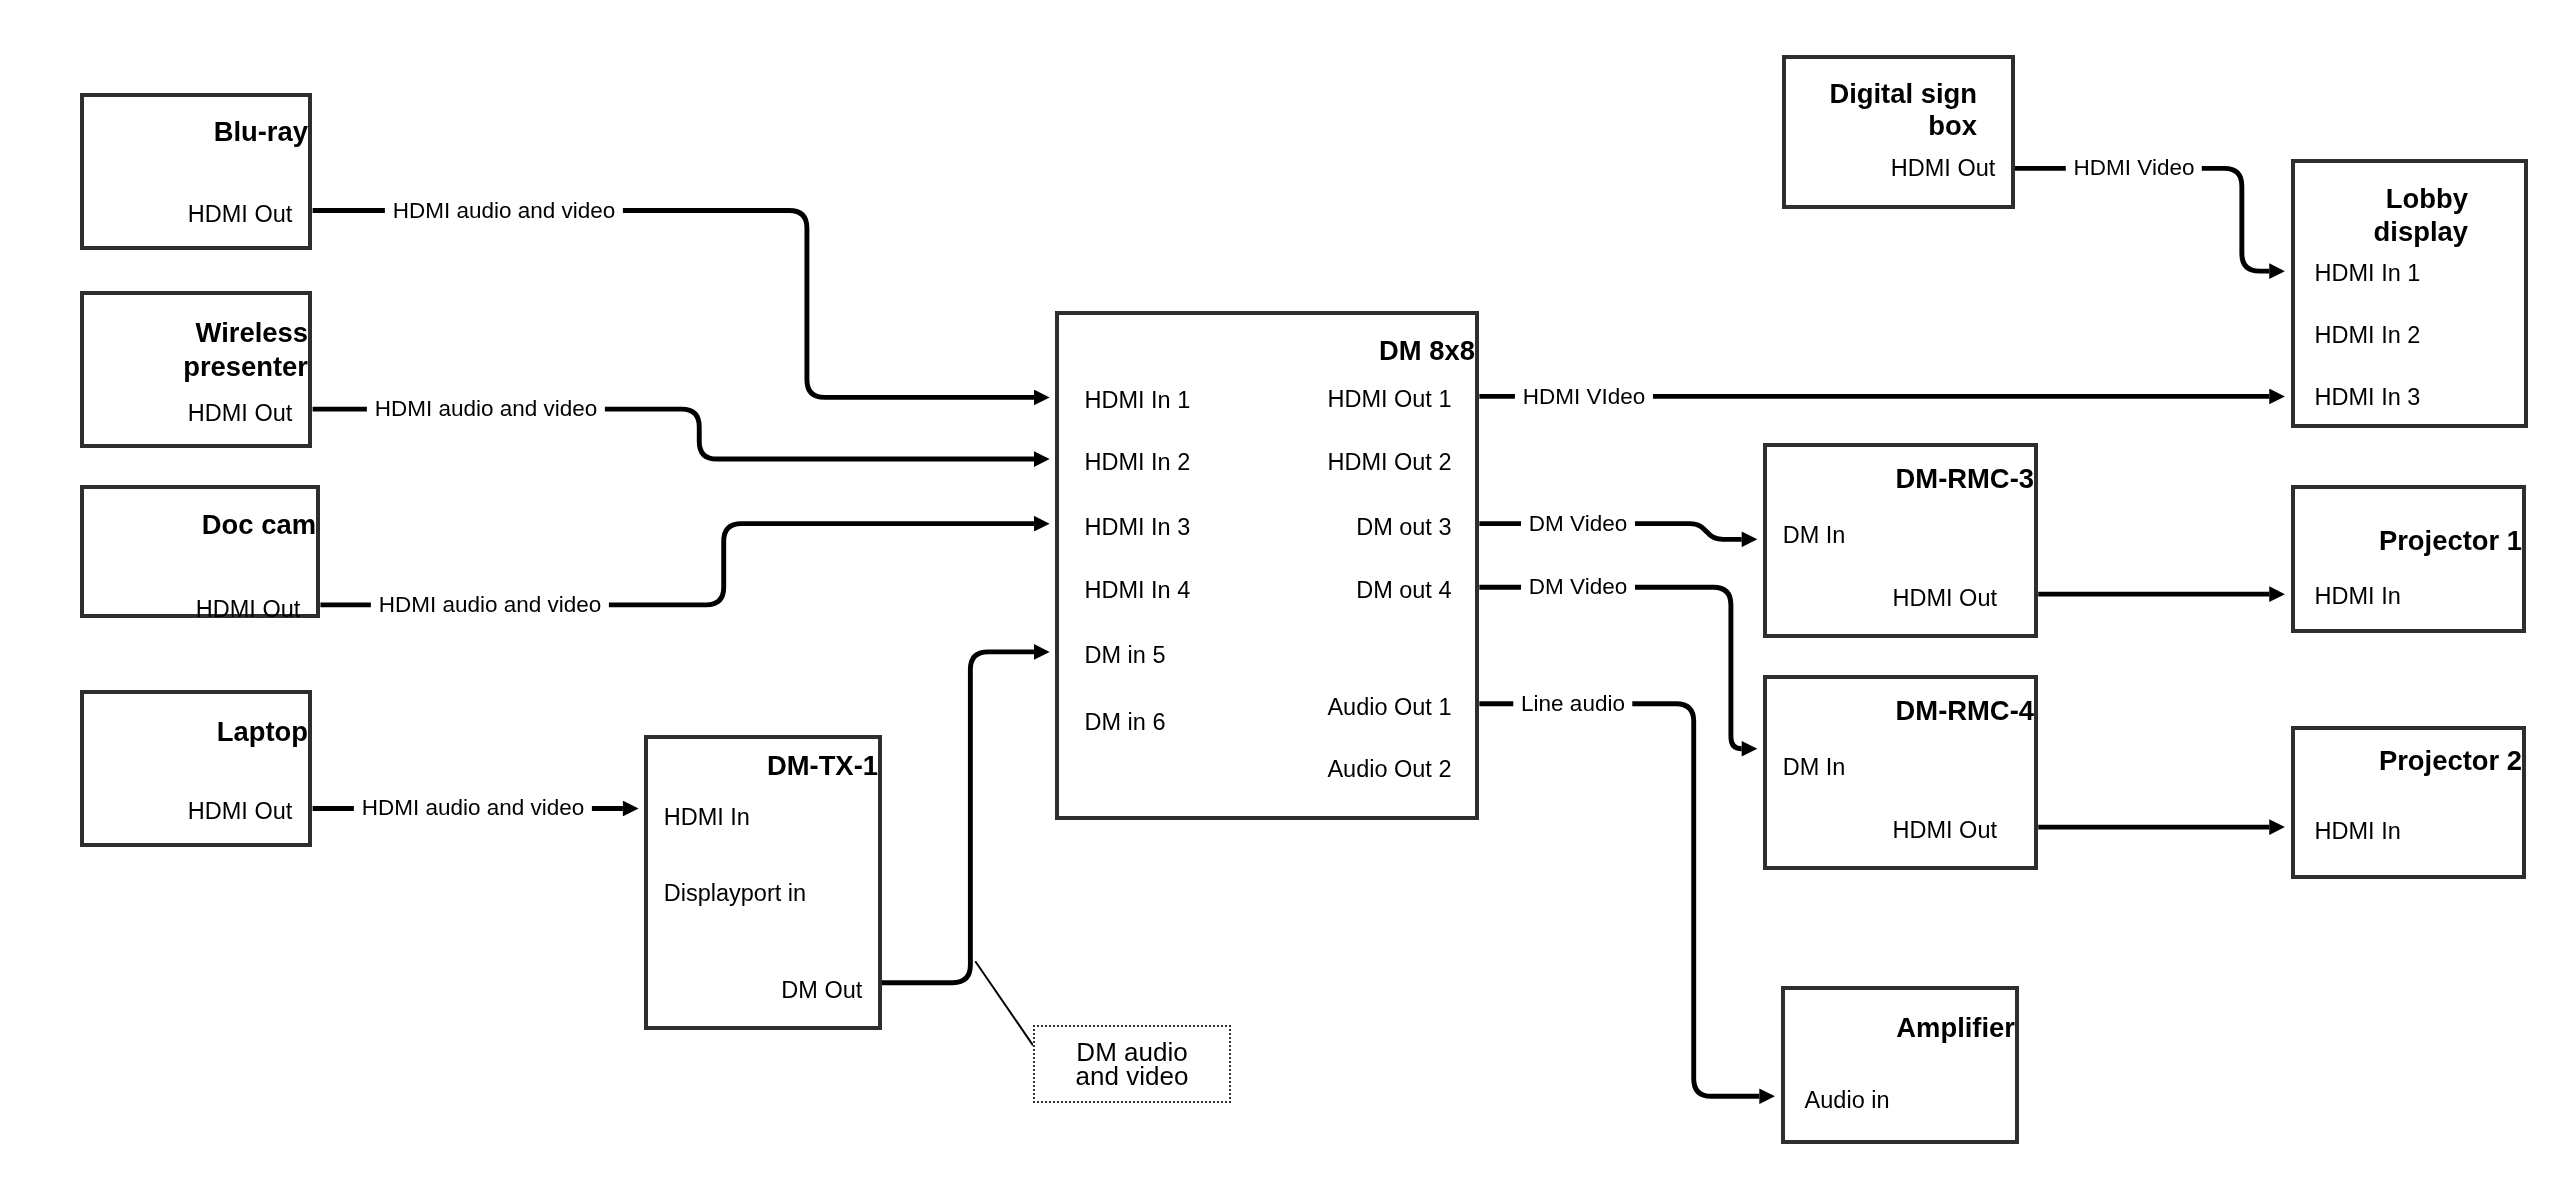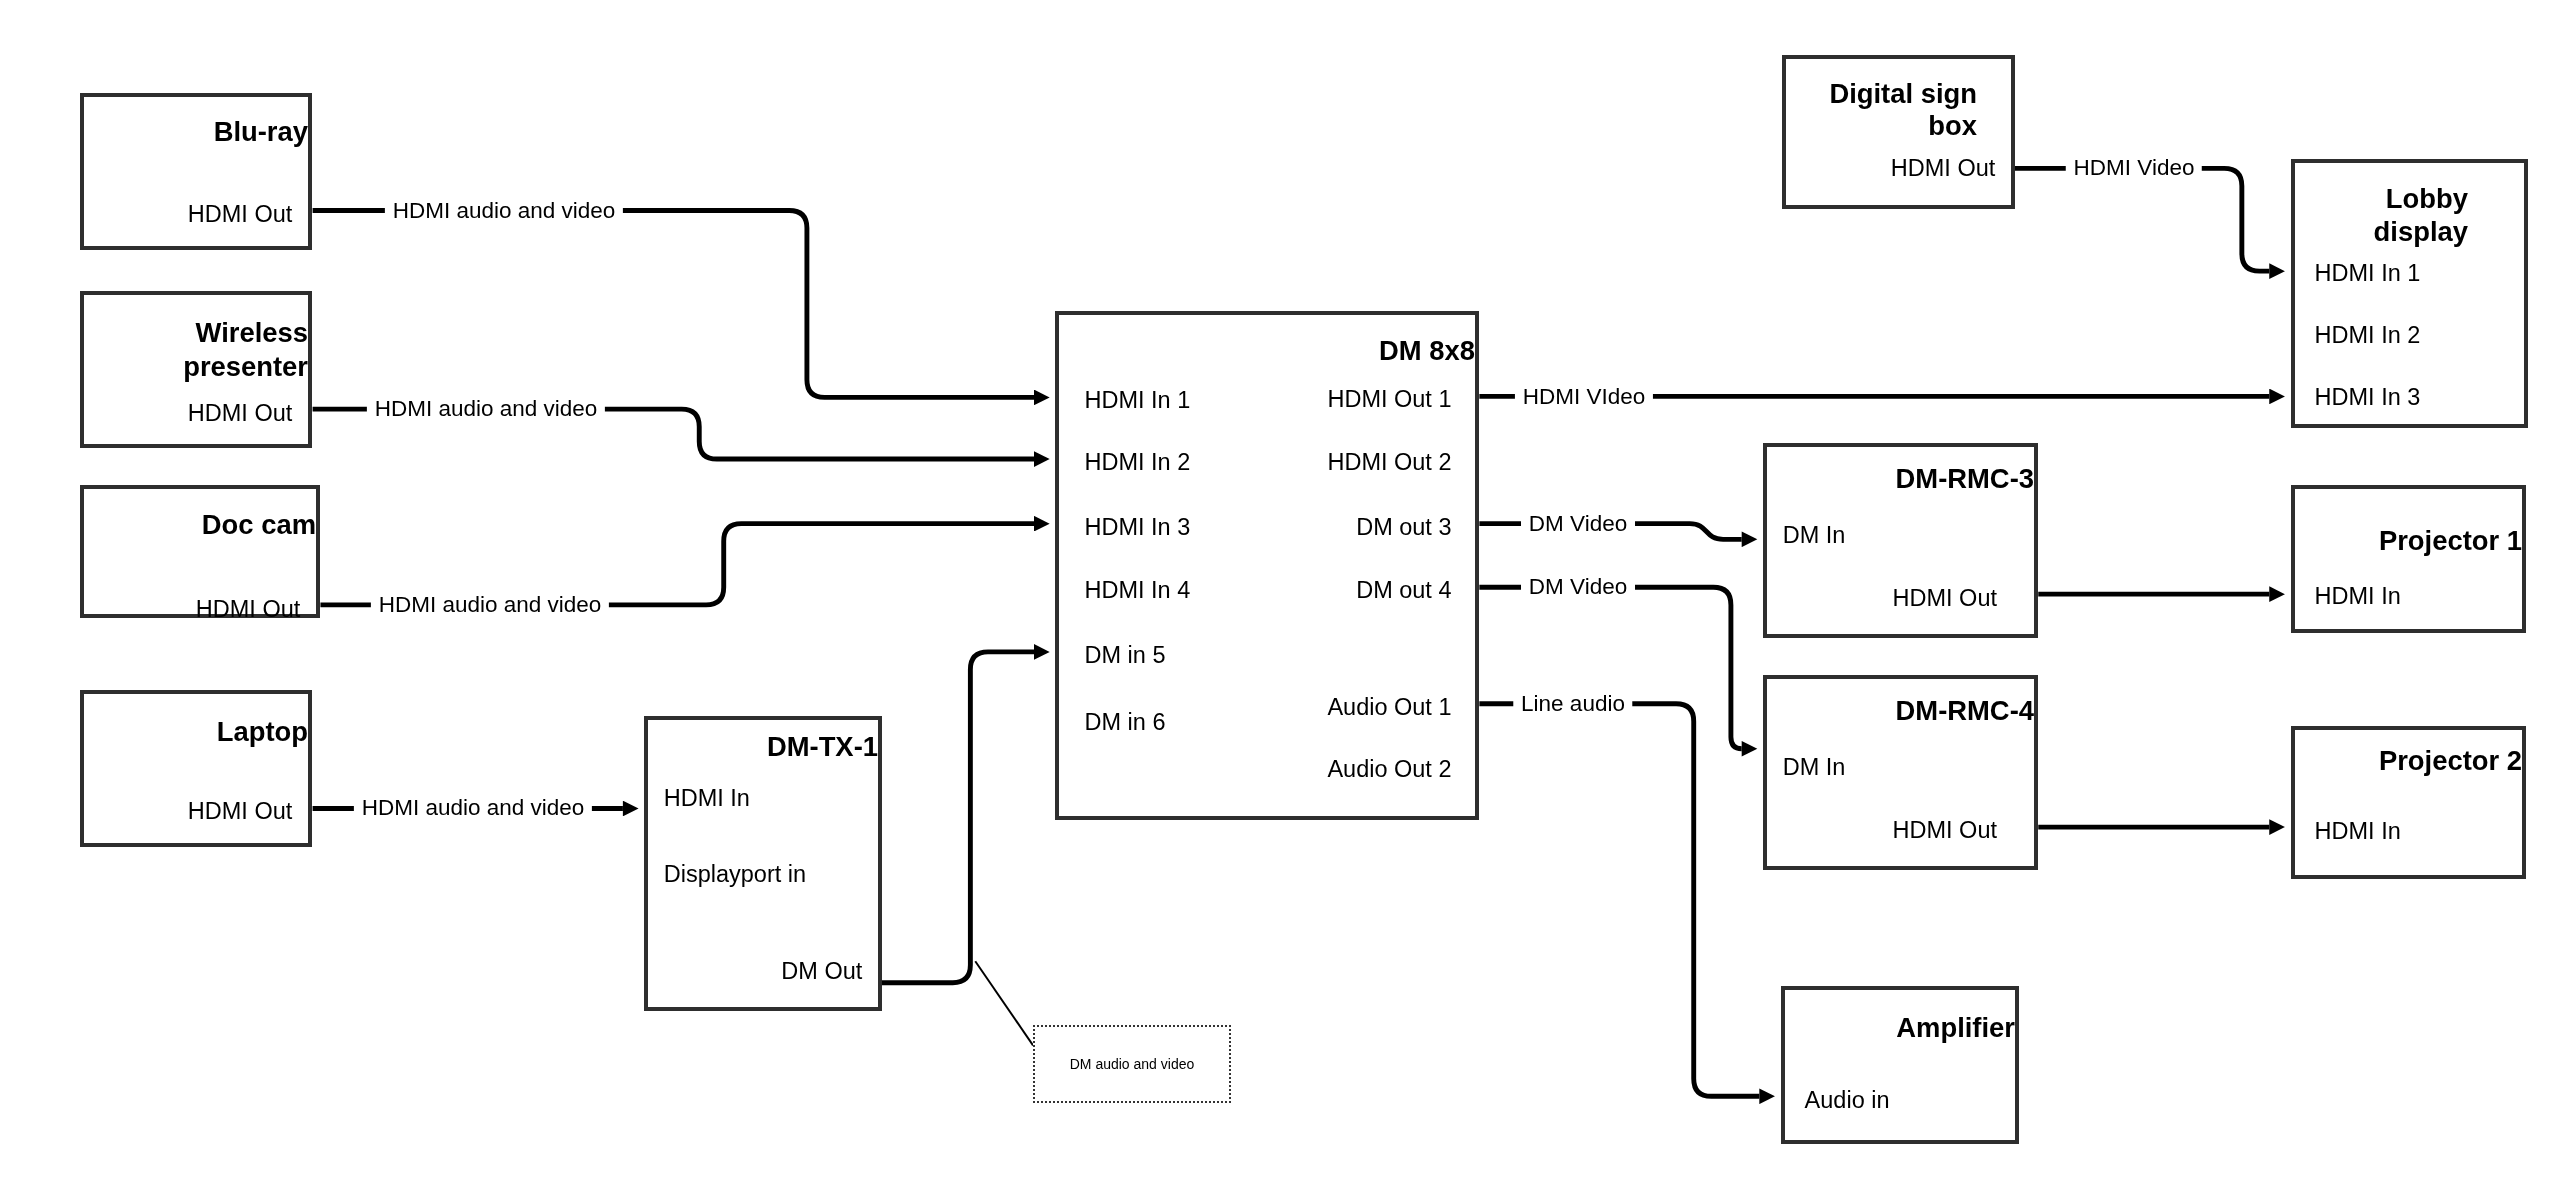--- a/index.html
+++ b/index.html
@@ -39,21 +39,21 @@
     background:#ffffff;
     font-size:22.5px;line-height:27.4px;
     padding:0 7.8px;white-space:nowrap;color:#000;
   }
   .callout{
     position:absolute;z-index:2;
     border:2px dotted #333;
     background:#fff;
     display:flex;align-items:center;justify-content:center;
     text-align:center;
-    font-size:14px;line-height:24.5px;color:#000;
+    font-size:26px;line-height:24.5px;color:#000;
     box-sizing:border-box;
   }
   .callout span{display:block;max-width:142px;}
 </style>
 </head>
 <body>
 
 <div id="canvas">
 
   <svg id="wires" width="2576" height="1201" viewBox="0 0 2631 1227">
@@ -92,21 +92,21 @@
   <div class="node" style="left:80px;top:485px;width:240px;height:133px;">
     <div class="node-title" style="top:18.6px;">Doc cam</div>
     <div class="port p-right" style="top:106px;">HDMI Out</div>
   </div>
 
   <div class="node" style="left:80px;top:690px;width:232px;height:157px;">
     <div class="node-title" style="top:20.6px;">Laptop</div>
     <div class="port p-right" style="top:103px;">HDMI Out</div>
   </div>
 
-  <div class="node" style="left:644px;top:716px;width:238px;height:295px;">
+  <div class="node" style="left:644px;top:735px;width:238px;height:295px;">
     <div class="node-title" style="top:9.8px;">DM-TX-1</div>
     <div class="port p-left" style="top:64px;">HDMI In</div>
     <div class="port p-left" style="top:140px;">Displayport in</div>
     <div class="port p-right" style="top:237px;">DM Out</div>
   </div>
 
   <div class="node" style="left:1055px;top:311px;width:424px;height:509px;">
     <div class="node-title" style="top:18.6px;">DM 8x8</div>
     <div class="port p-left" style="top:71px;padding-left:25.5px;">HDMI In 1</div>
     <div class="port p-left" style="top:133px;padding-left:25.5px;">HDMI In 2</div>

